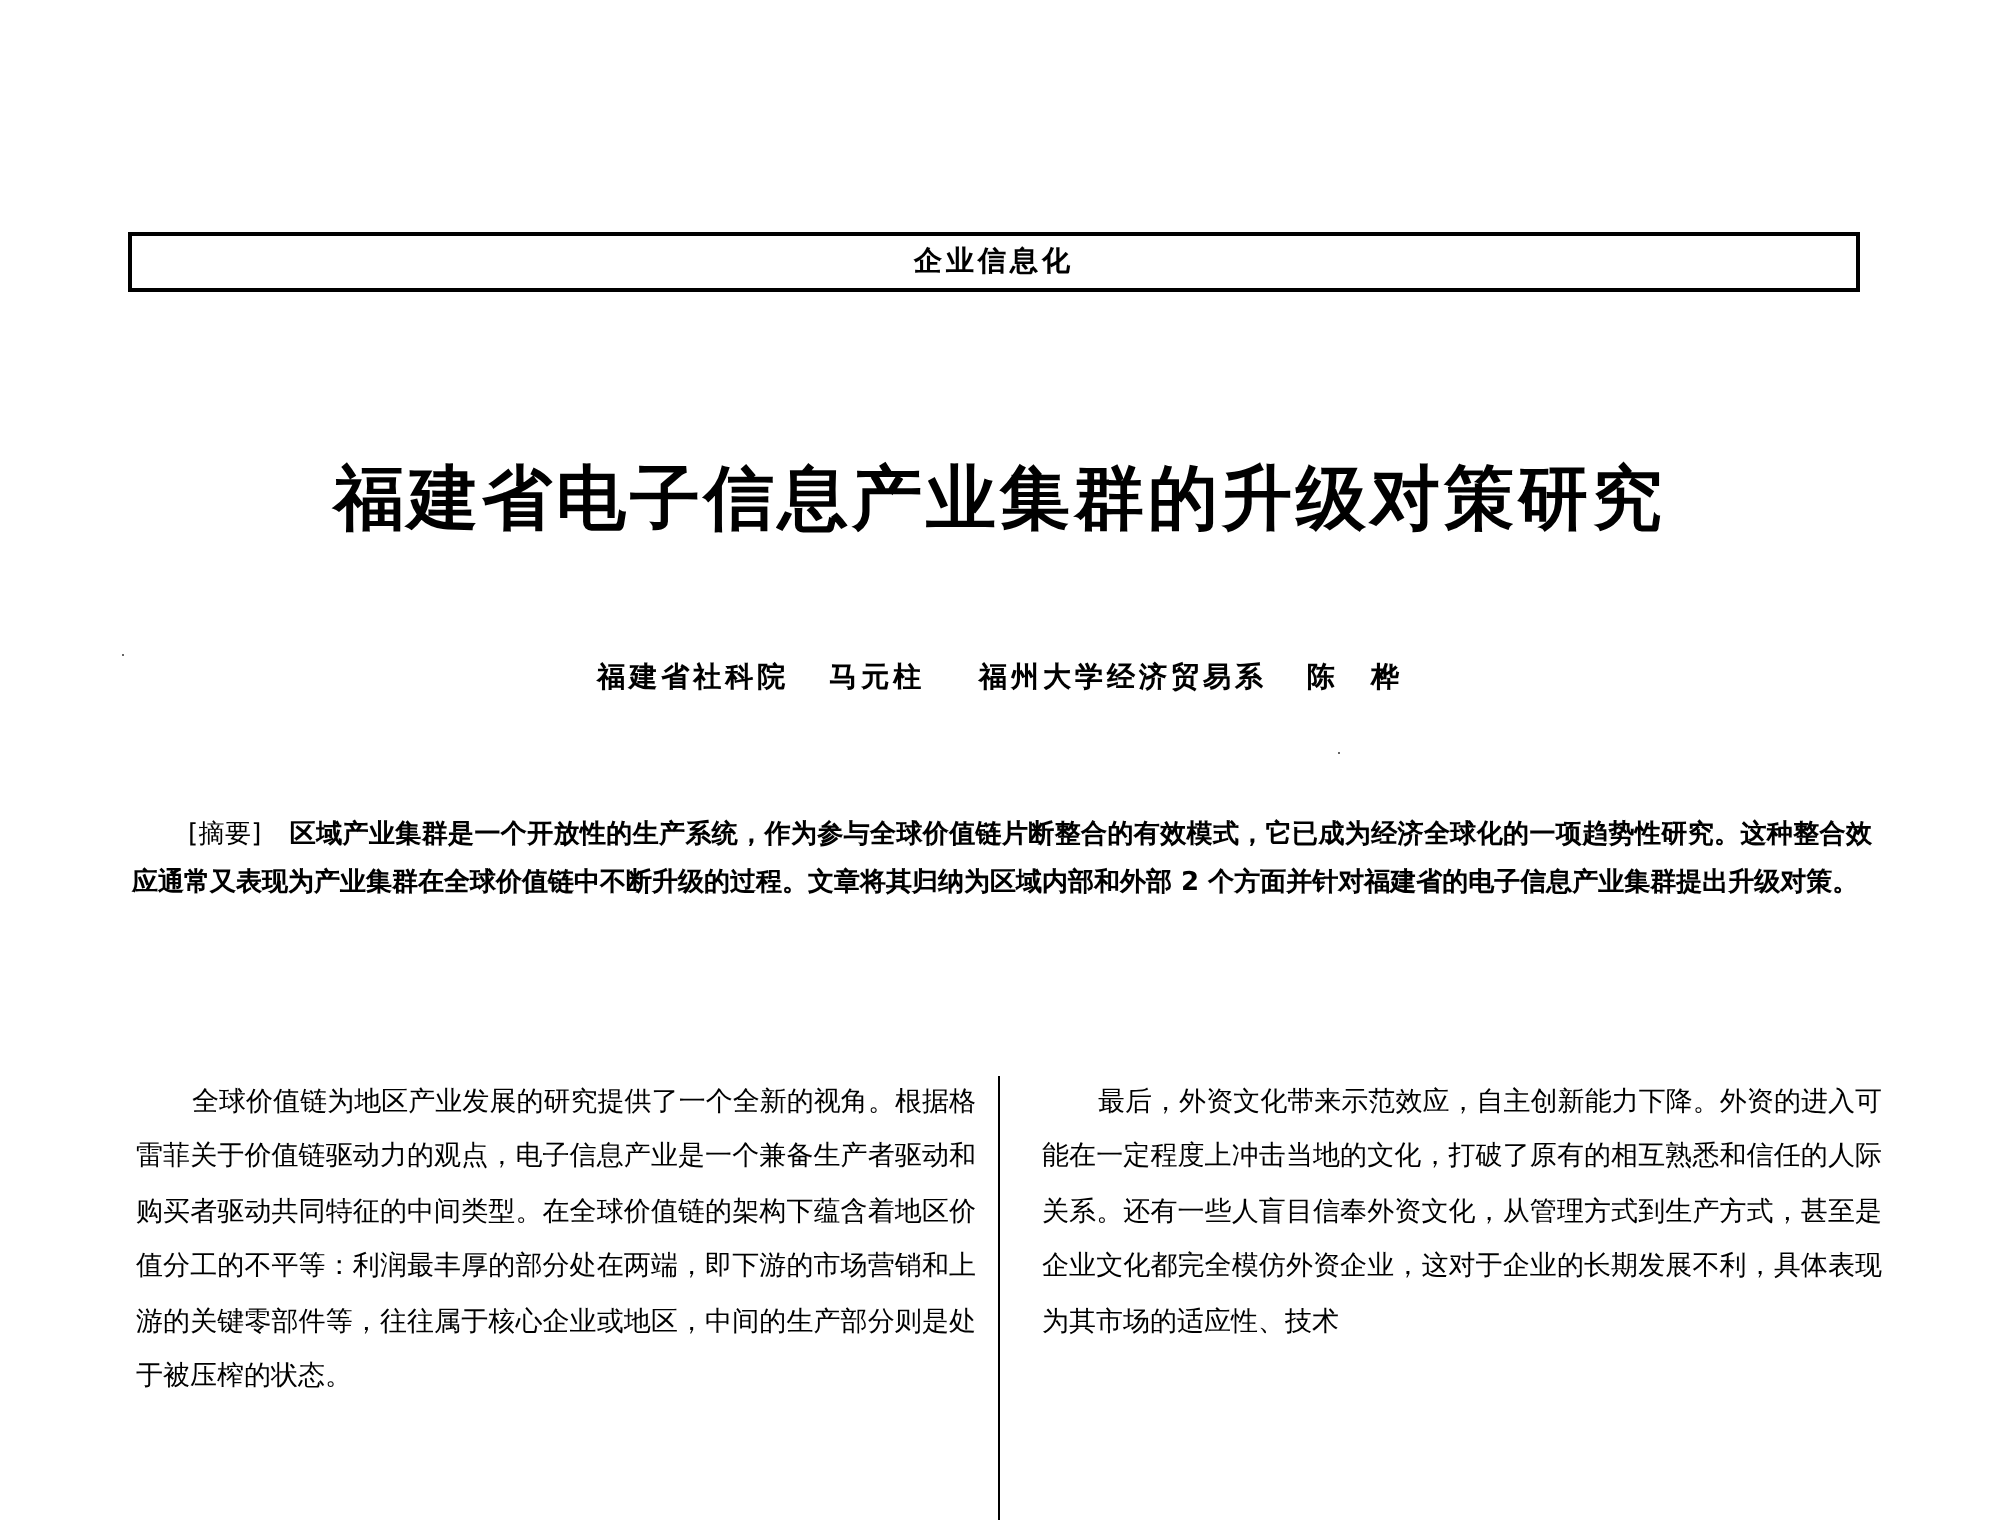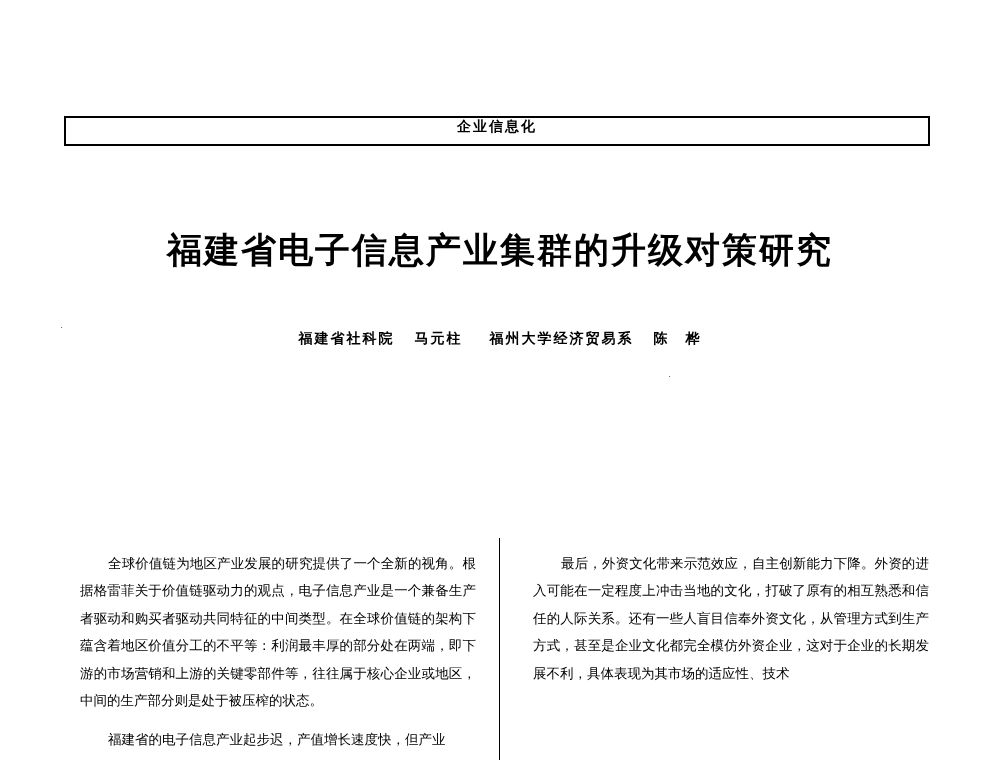--- a/index.html
+++ b/index.html
@@ -3,21 +3,21 @@
 <meta charset="utf-8">
 <style>
   html, body { margin: 0; padding: 0; background: #ffffff; }
   body {
     width: 1000px; height: 760px; position: relative; overflow: hidden;
     font-family: "DejaVu Sans", sans-serif; color: #000;
   }
   .section-header {
     position: absolute; left: 64px; top: 116px; width: 866px; height: 30px;
     border: 2px solid #000; box-sizing: border-box;
-    display: flex; align-items: flex-start; justify-content: center;
+    display: flex; align-items: center; justify-content: center;
   }
   .section-header span {
     font-family: "DejaVu Serif", serif; font-weight: bold; font-size: 14px; letter-spacing: 2px;
   }
   .title {
     position: absolute; left: 0; top: 226px; width: 1000px; text-align: center;
     font-family: "DejaVu Serif", serif; font-weight: bold; font-size: 35px;
     letter-spacing: 2px; line-height: 48px;
   }
   .authors {
@@ -28,21 +28,21 @@
   .abstract {
     position: absolute; left: 66px; top: 406px; width: 870px;
     font-size: 13px; font-weight: bold; line-height: 24px;
   }
   .abstract p { margin: 0; text-indent: 28px; text-align: justify; }
   .abstract .lbl { margin-right: 14px; font-weight: normal; }
   .col {
     position: absolute; top: 538px; width: 420px;
     font-size: 13.5px; line-height: 27.4px; text-align: justify;
   }
-  .col p { margin: 12px; text-indent: 28px; }
+  .col p { margin: 0; text-indent: 28px; }
   .col.left { left: 68px; }
   .col.right { left: 521px; }
   .col .heading { font-weight: bold; }
   .col .noindent { text-indent: 0; }
   .divider {
     position: absolute; left: 499px; top: 538px; width: 0; height: 222px;
     border-left: 1px solid #000;
   }
   .speck { position: absolute; width: 1px; height: 1px; background: #666; }
 </style>
@@ -54,25 +54,27 @@
 </div>
 
 <div class="title">福建省电子信息产业集群的升级对策研究</div>
 
 <div class="authors">
   <span>福建省社科院</span><span>马元柱</span>
   <span>福州大学经济贸易系</span><span>陈　桦</span>
 </div>
 
 <div class="abstract">
+  <p>
+    <span class="lbl">[摘要]</span><span>区域产业集群是一个开放性的生产系统，作为参与全球价值链片断整合的有效模式，它已成为经济全球化的一项趋势性研究。这种整合效应通常又表现为产业集群在全球价值链中不断升级的过程。文章将其归纳为区域内部和外部 2 个方面并针对福建省的电子信息产业集群提出升级对策。</span>
+  </p>
 </div>
 
 <div class="col left">
   <p>全球价值链为地区产业发展的研究提供了一个全新的视角。根据格雷菲关于价值链驱动力的观点，电子信息产业是一个兼备生产者驱动和购买者驱动共同特征的中间类型。在全球价值链的架构下蕴含着地区价值分工的不平等：利润最丰厚的部分处在两端，即下游的市场营销和上游的关键零部件等，往往属于核心企业或地区，中间的生产部分则是处于被压榨的状态。</p>
-  <p>福建省的电子信息产业起步迟，产值增长速度快，但产业</p>
 </div>
 
 <div class="divider"></div>
 
 <div class="col right">
   <p>最后，外资文化带来示范效应，自主创新能力下降。外资的进入可能在一定程度上冲击当地的文化，打破了原有的相互熟悉和信任的人际关系。还有一些人盲目信奉外资文化，从管理方式到生产方式，甚至是企业文化都完全模仿外资企业，这对于企业的长期发展不利，具体表现为其市场的适应性、技术</p>
 </div>
 
 <div class="speck" style="left:61px; top:327px;"></div>
 <div class="speck" style="left:669px; top:376px;"></div>

